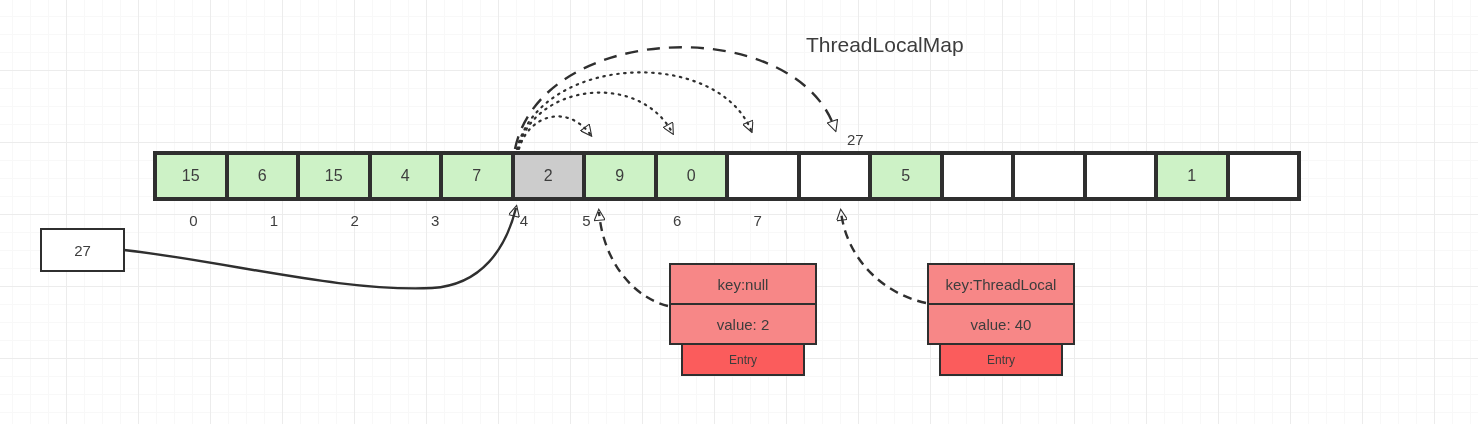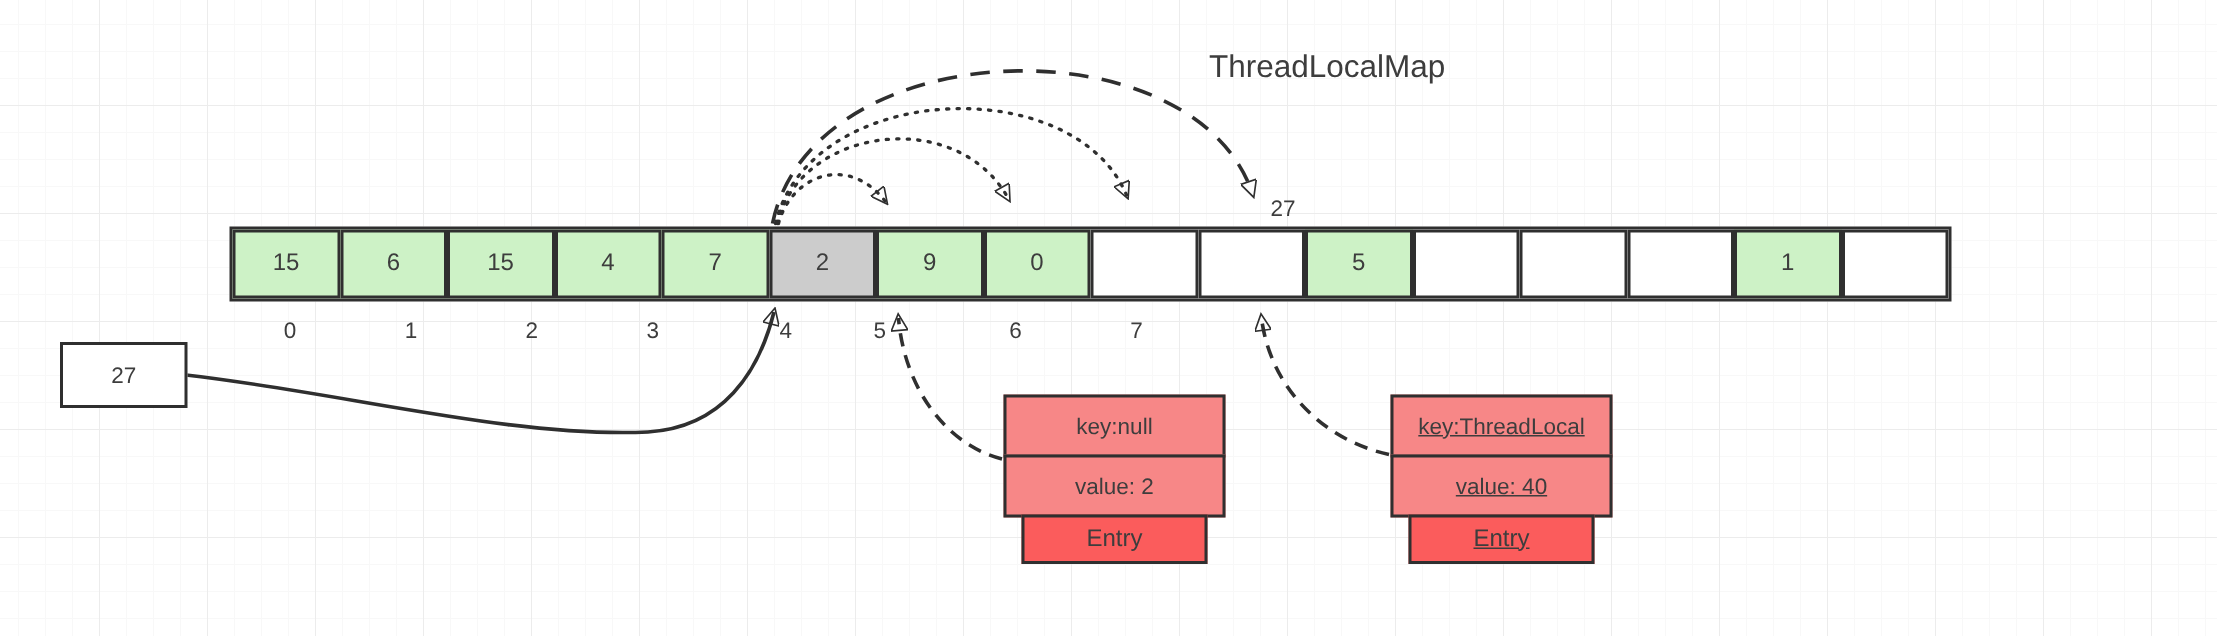--- a/index.html
+++ b/index.html
@@ -83,37 +83,37 @@
   .probe-label {
     position: absolute;
     left: 847px; top: 131px;
     font-size: 15px;
     color: var(--text);
   }
 
   
   .entry-box { position: absolute; width: 136px; }
   .entry-box.e1 { left: 669px; top: 263px; }
-  .entry-box.e2 { left: 927px; top: 263px; text-decoration: underline; }
+  .entry-box.e2 { left: 927px; top: 263px; }
   .entry-row {
     width: 148px; height: 42px;
     background: var(--entry-row);
     border: 2px solid var(--stroke);
     display: flex; align-items: center; justify-content: center;
     font-size: 15px;
     color: var(--text);
   }
   .entry-row + .entry-row { margin-top: -2px; }
   .entry-tab {
     width: 124px; height: 33px;
     margin: -2px 12px 0 12px;
     background: var(--entry-tab);
     border: 2px solid var(--stroke);
     display: flex; align-items: center; justify-content: center;
-    font-size: 16px;
+    font-size: 12px;
     color: var(--text);
   }
 
   
   svg.overlay {
     position: absolute; left: 0; top: 0;
     width: 1478px; height: 424px;
     pointer-events: none;
   }
   svg.overlay path { fill: none; stroke: var(--stroke); }

